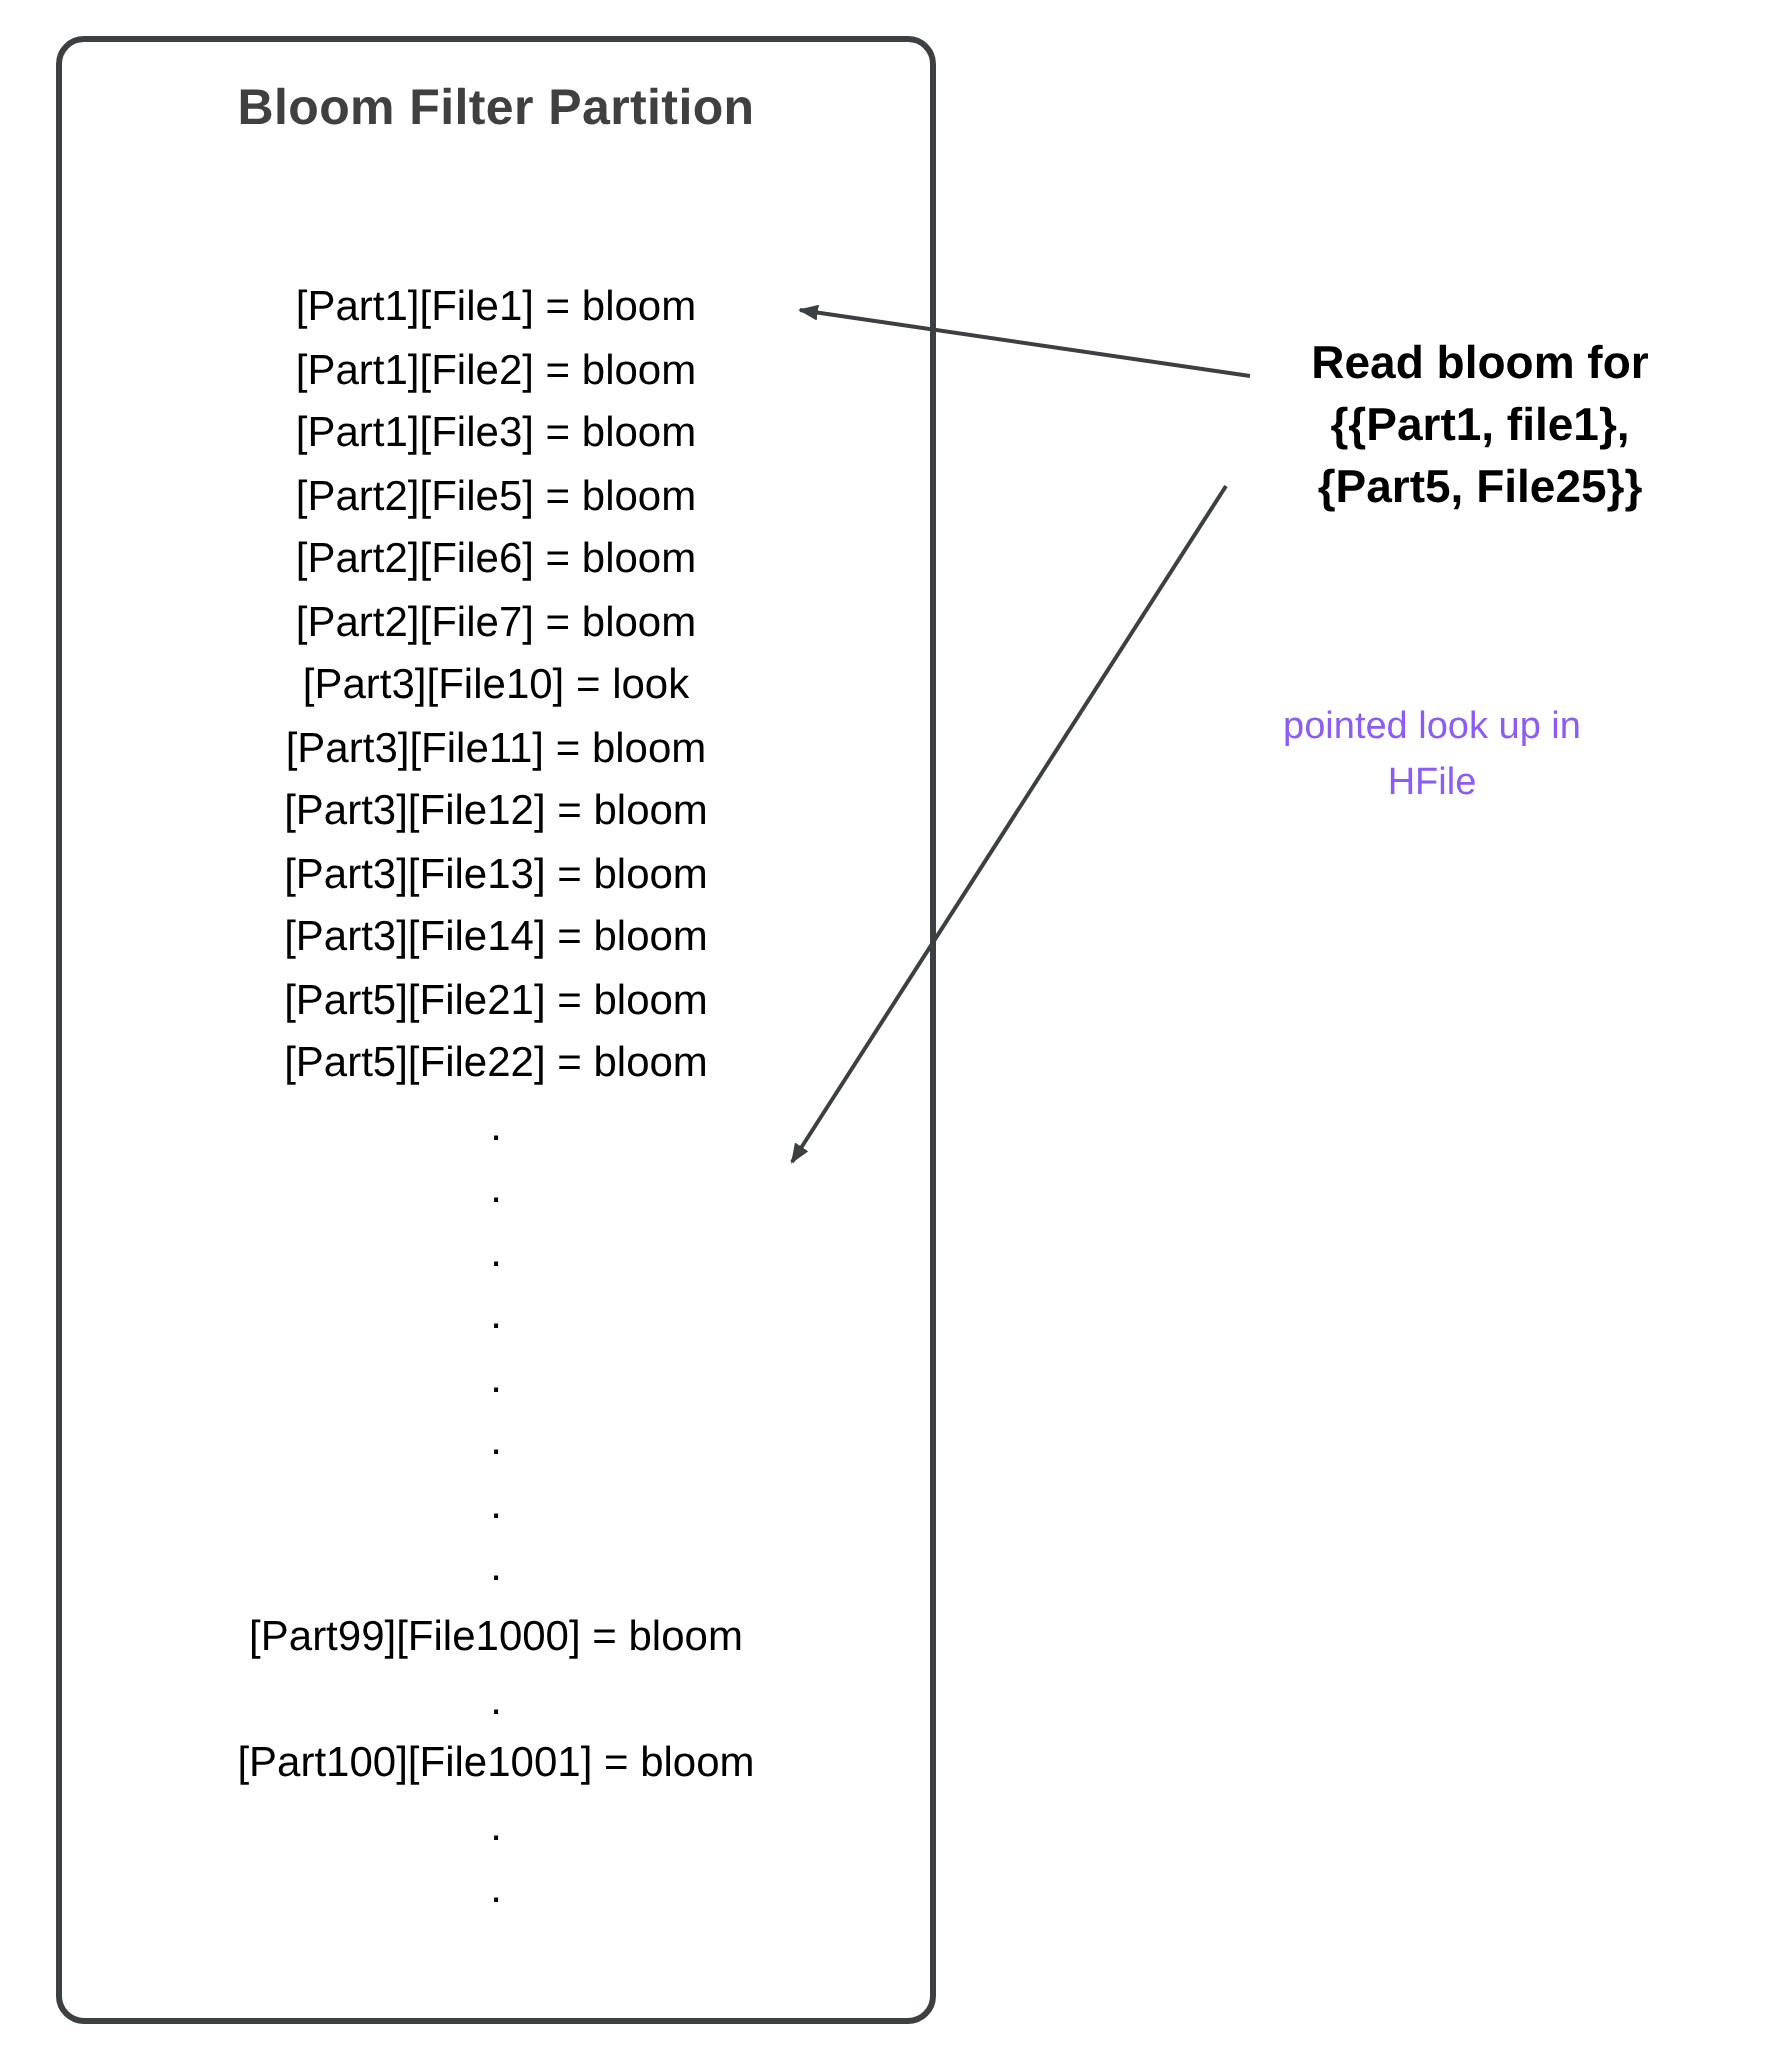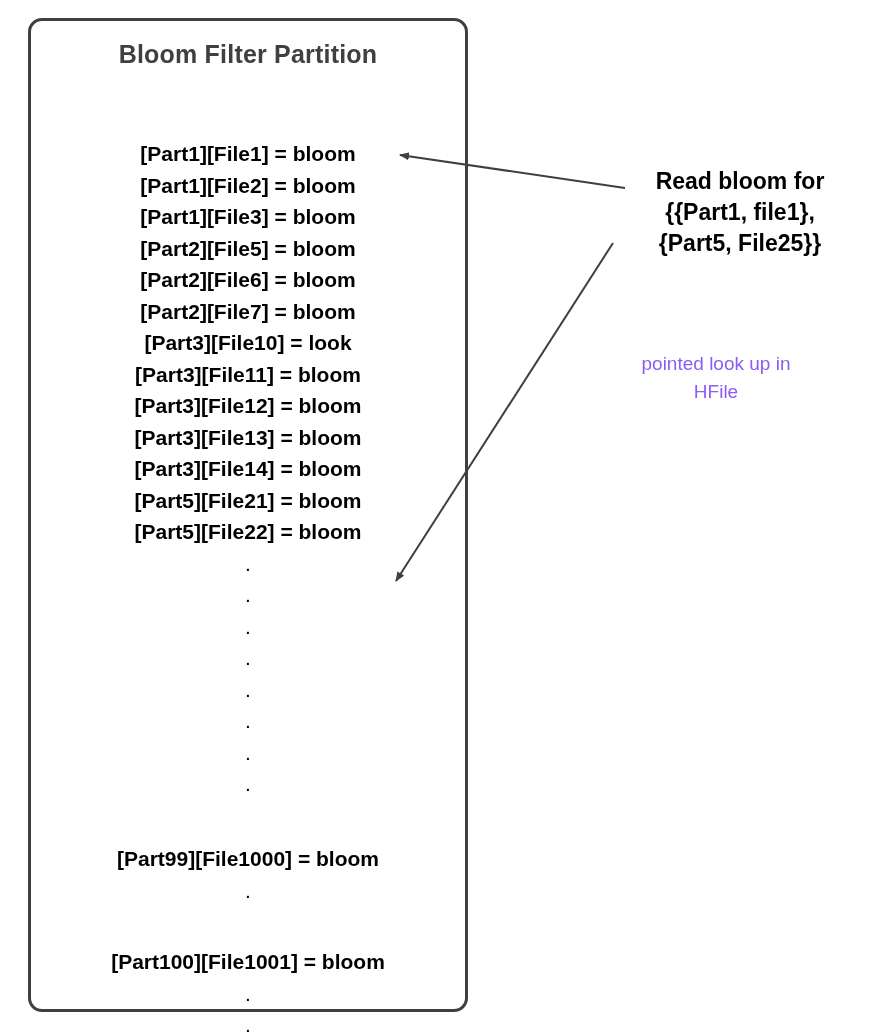--- a/index.html
+++ b/index.html
@@ -55,38 +55,36 @@
     left: 28px;
     top: 138px;
     width: 440px;
     text-align: center;
   }
   .entry {
     font-size: 21px;
     line-height: 31.5px;
     color: #000000;
     white-space: nowrap;
-    font-weight: bold;
   }
   .dot {
     font-size: 21px;
     line-height: 31.5px;
     color: #000000;
   }
 
   .entry-tail {
     position: absolute;
     left: 28px;
     top: 803px;
     width: 440px;
     text-align: center;
   }
   .entry-tail .entry {
     line-height: 32px;
-    margin-top: 40px;
   }
   .entry-tail .dot {
     line-height: 31px;
   }
 
   
   .read-label {
     position: absolute;
     left: 600px;
     top: 166px;

